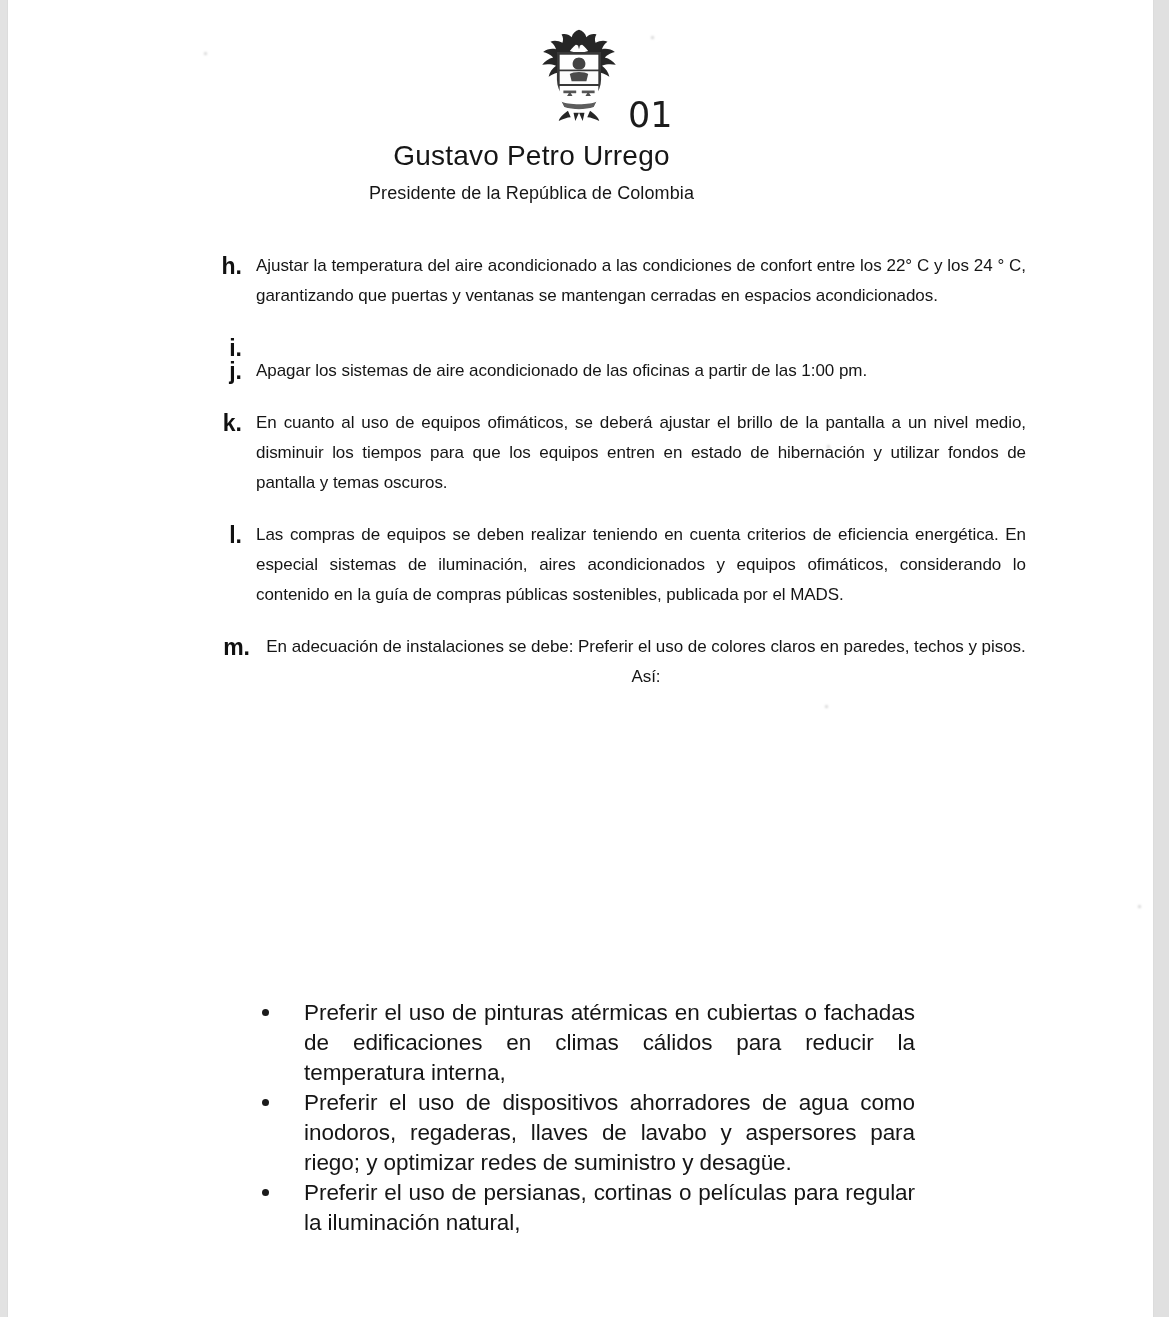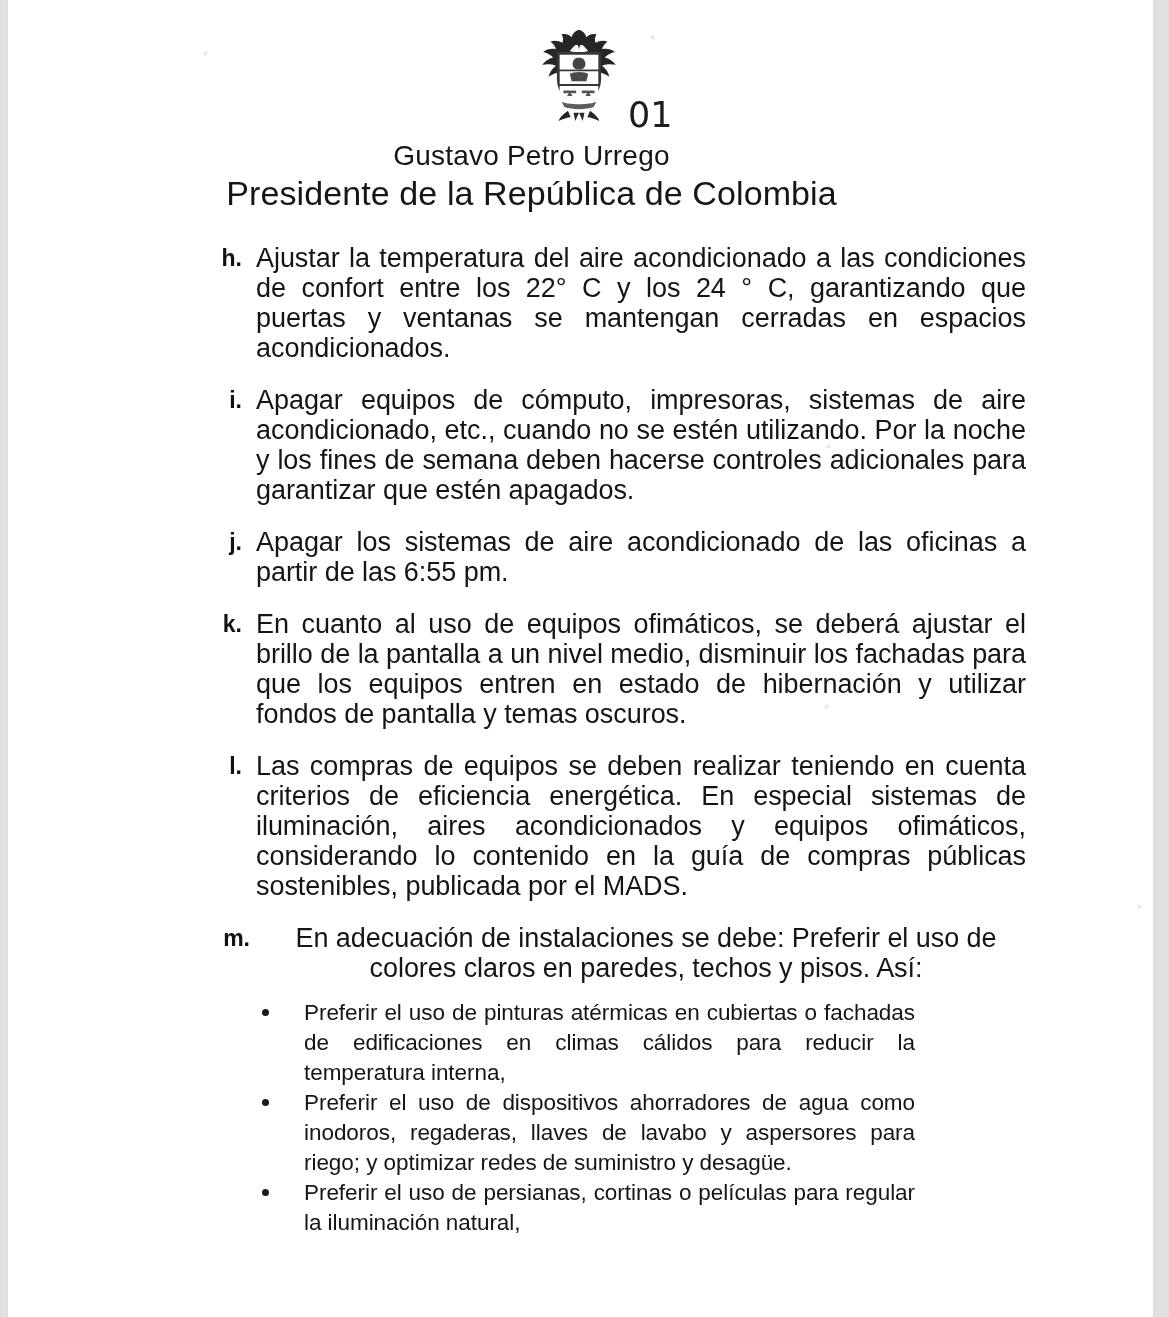--- a/index.html
+++ b/index.html
@@ -77,21 +77,21 @@
     color: #161616;
     filter: blur(0.3px);
   }
   #president-name {
     font-size: 28px;
     line-height: 36px;
     margin-top: 20px;
     letter-spacing: 0.2px;
   }
   #president-title {
-    font-size: 34px;
+    font-size: 18px;
     line-height: 34px;
     margin-top: 2px;
     letter-spacing: 0.1px;
   }
 
   
   #clause-list {
     position: absolute;
     left: 0;
     top: 243px;
@@ -110,27 +110,28 @@
     top: 0;
     width: 58px;
     text-align: right;
     font-weight: bold;
     font-size: 23px;
     line-height: 30px;
     color: #111111;
     filter: blur(0.25px);
   }
   .clause-text {
-    font-size: 27px;
+    font-size: 17px;
     line-height: 30px;
     text-align: justify;
     text-justify: inter-word;
     color: #151515;
     filter: blur(0.28px);
     letter-spacing: -0.05px;
+    margin-top: 8px;
   }
   .clause.wide-marker { padding-left: 258px; }
   .clause.wide-marker .clause-marker { left: 176px; width: 66px; }
 
   
   #bullet-list {
     position: absolute;
     left: 0;
     top: 998px;
     width: 1034px;
@@ -225,31 +226,30 @@
 
   <div id="clause-list">
 
     <div class="clause">
       <span class="clause-marker">h.</span>
       <div class="clause-text">Ajustar la temperatura del aire acondicionado a las condiciones de confort entre los 22° C y los 24 ° C, garantizando que puertas y ventanas se mantengan cerradas en espacios acondicionados.</div>
     </div>
 
     <div class="clause">
       <span class="clause-marker">i.</span>
-      <div class="clause-text">Apagar equipos de cómputo, impresoras, sistemas de aire acondicionado, etc., cuando no se estén utilizando. Por la noche y los fines de semana deben hacerse controles adicionales para garantizar que estén apagados.</div>
     </div>
 
     <div class="clause">
       <span class="clause-marker">j.</span>
-      <div class="clause-text">Apagar los sistemas de aire acondicionado de las oficinas a partir de las 6:55 pm.</div>
+      <div class="clause-text">Apagar los sistemas de aire acondicionado de las oficinas a partir de las 1:00 pm.</div>
     </div>
 
     <div class="clause">
       <span class="clause-marker">k.</span>
-      <div class="clause-text">En cuanto al uso de equipos ofimáticos, se deberá ajustar el brillo de la pantalla a un nivel medio, disminuir los fachadas para que los equipos entren en estado de hibernación y utilizar fondos de pantalla y temas oscuros.</div>
+      <div class="clause-text">En cuanto al uso de equipos ofimáticos, se deberá ajustar el brillo de la pantalla a un nivel medio, disminuir los tiempos para que los equipos entren en estado de hibernación y utilizar fondos de pantalla y temas oscuros.</div>
     </div>
 
     <div class="clause">
       <span class="clause-marker">l.</span>
       <div class="clause-text">Las compras de equipos se deben realizar teniendo en cuenta criterios de eficiencia energética. En especial sistemas de iluminación, aires acondicionados y equipos ofimáticos, considerando lo contenido en la guía de compras públicas sostenibles, publicada por el MADS.</div>
     </div>
 
     <div class="clause wide-marker">
       <span class="clause-marker">m.</span>
       <div class="clause-text" style="text-align:center;">En adecuación de instalaciones se debe: Preferir el uso de colores claros en paredes, techos y pisos. Así:</div>

